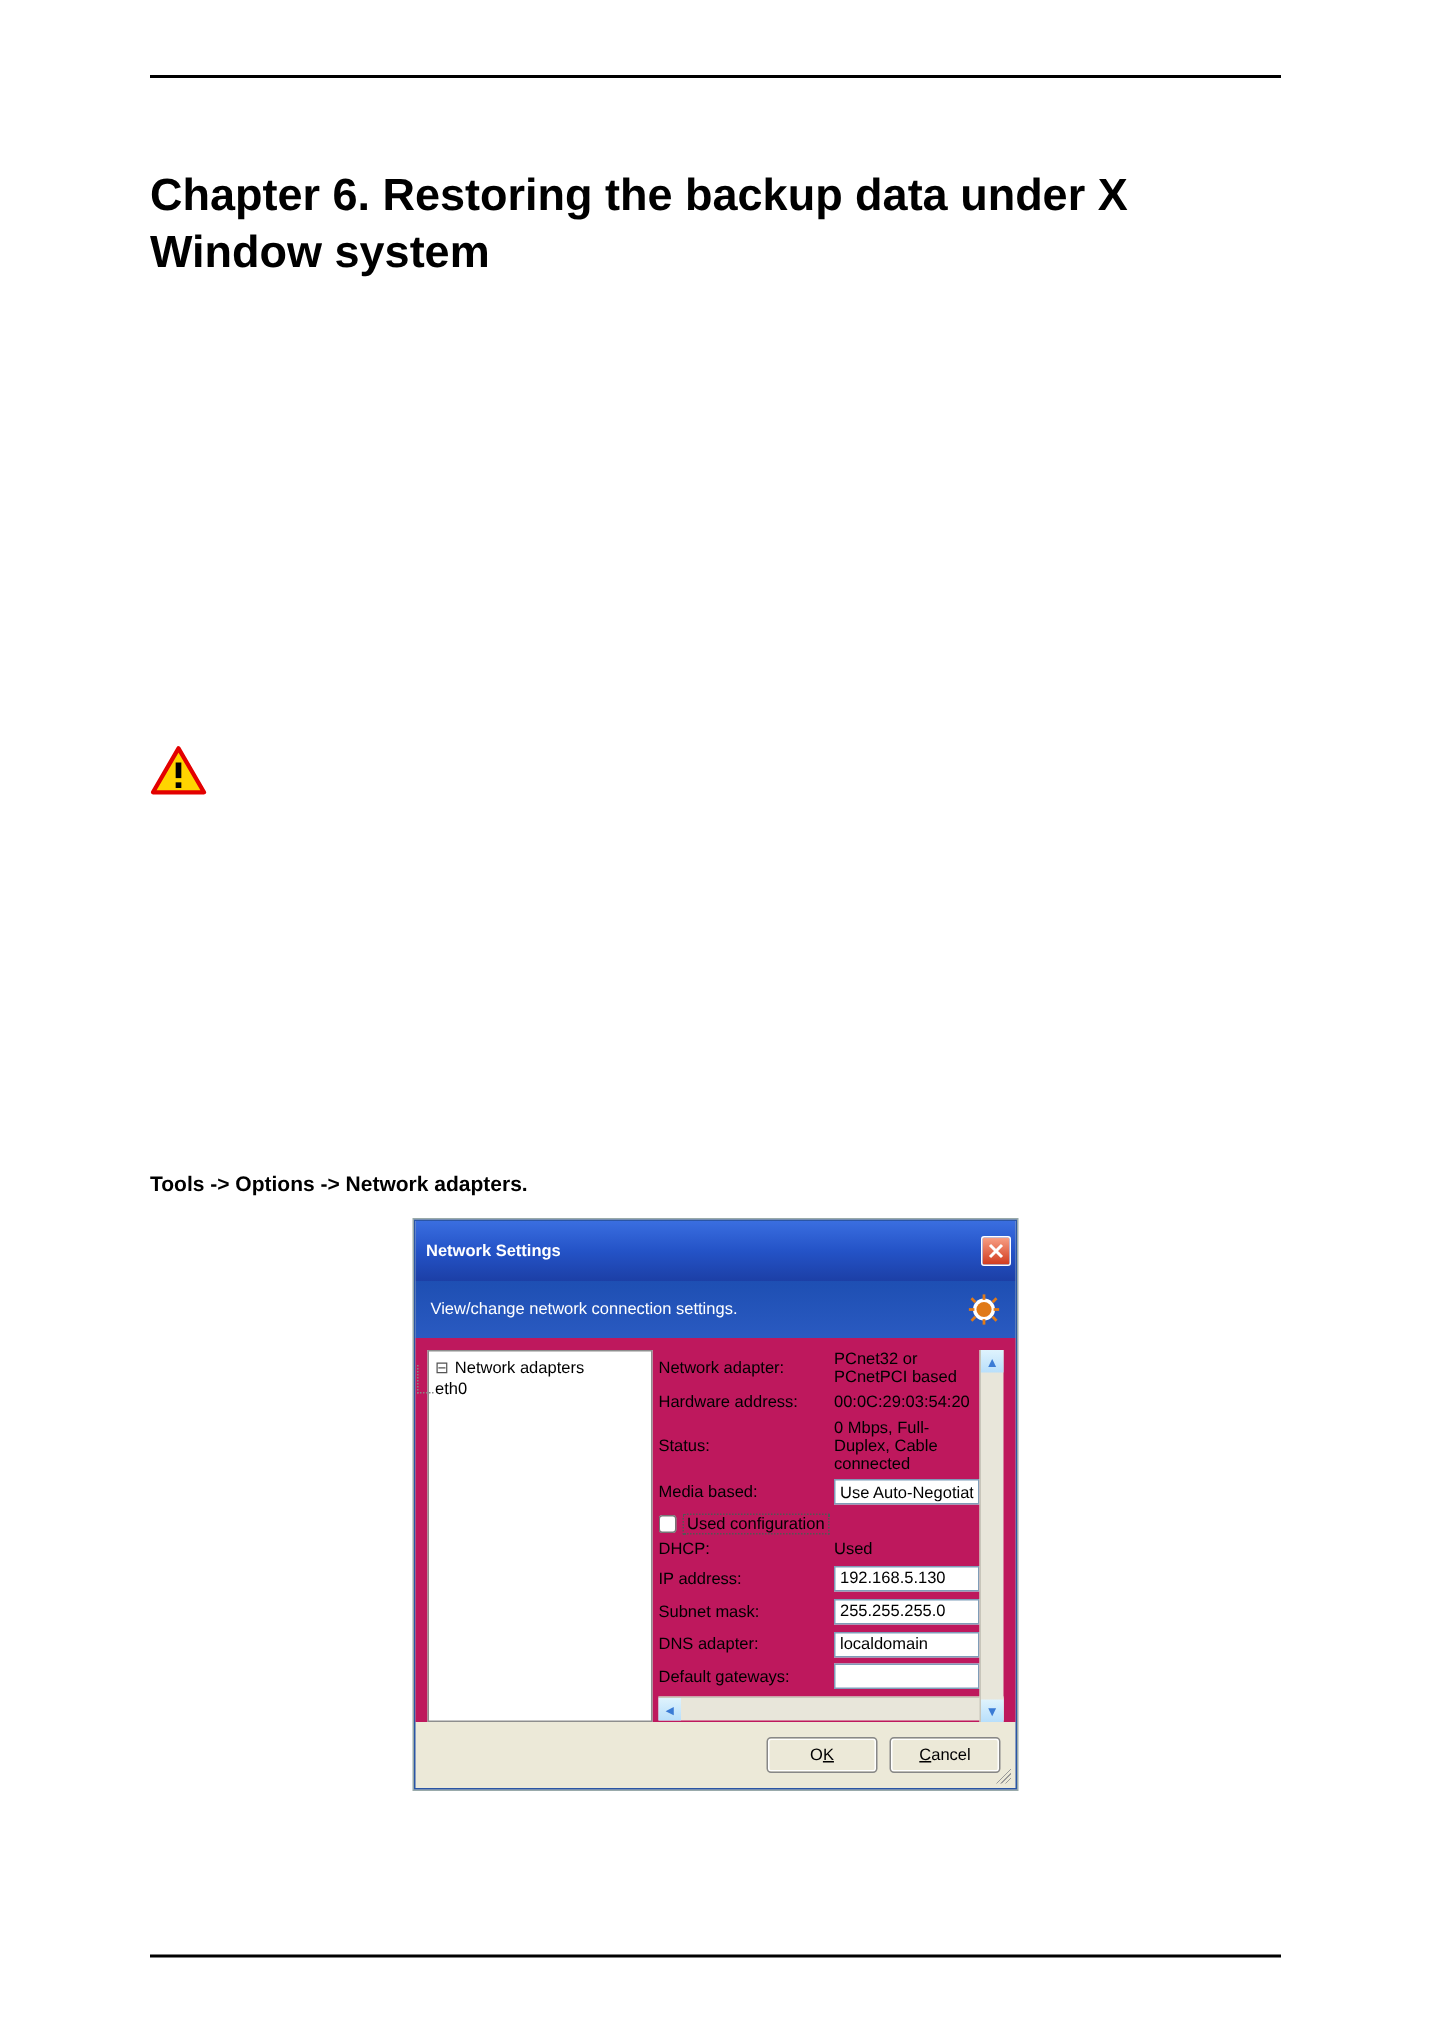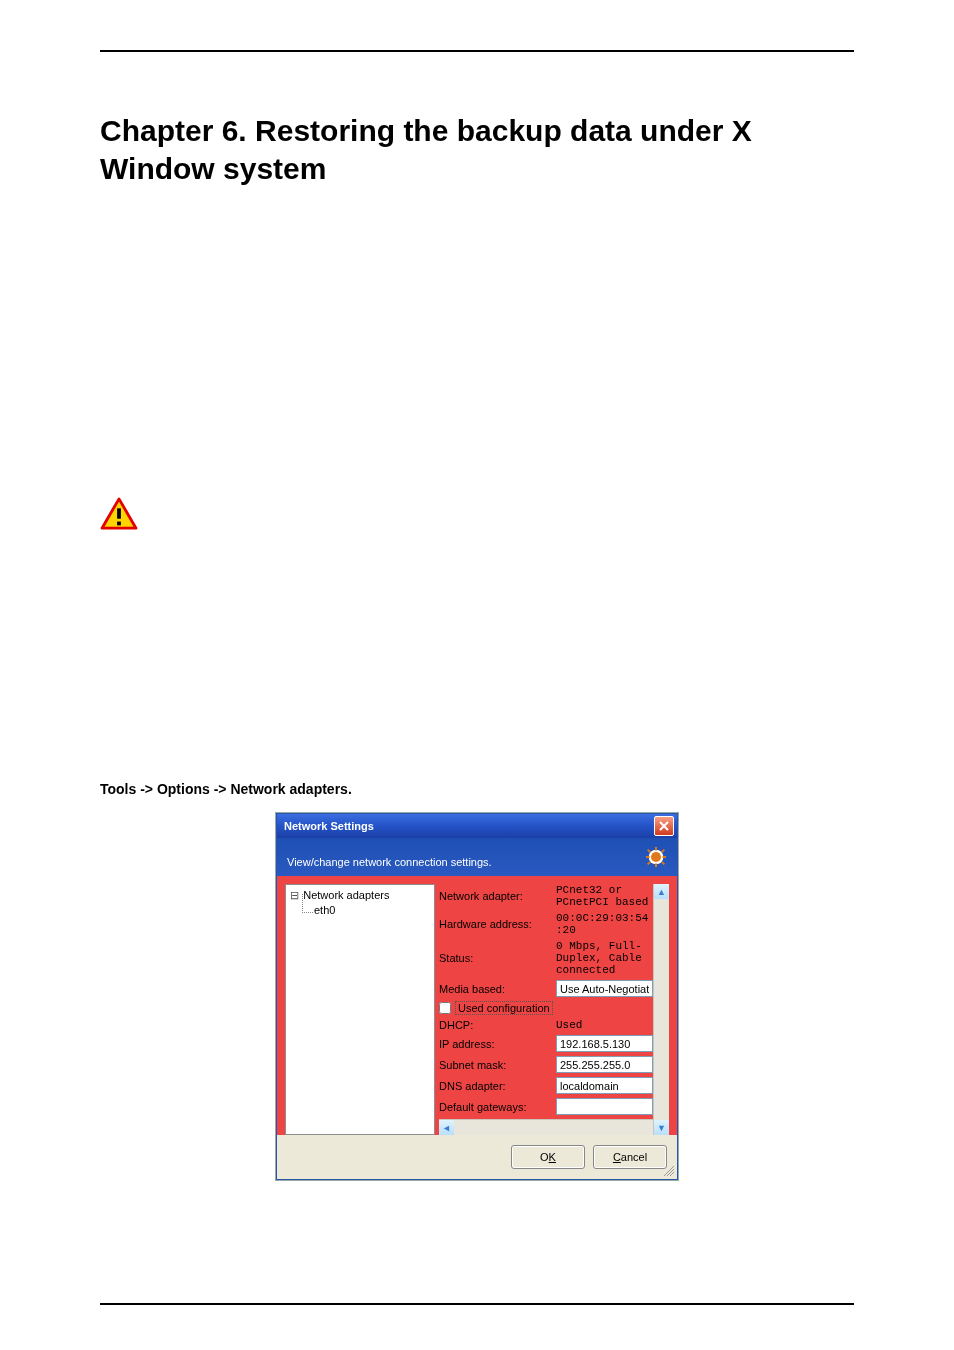--- a/index.html
+++ b/index.html
@@ -42,71 +42,70 @@
     background: #ece9d8;
     font-size: 11px;
     color: #000;
     box-shadow: 0 0 0 1px #9aa;
     position: relative;
   }
   .titlebar {
     display: flex;
     align-items: center;
     justify-content: space-between;
-    height: 24px;
+    height: 40px;
     padding: 0 3px 0 7px;
     background: linear-gradient(#3a6ee0, #2453c7 50%, #1c3fa6);
     color: #fff;
     font-weight: 700;
     font-size: 11px;
   }
   .closebtn {
     width: 18px; height: 18px;
     background: linear-gradient(#f89f84, #d13b1f);
     border: 1px solid #fff;
     border-radius: 2px;
     color: #fff;
     display: flex; align-items: center; justify-content: center;
     font-size: 12px; font-weight: 700;
   }
   .band {
     display: flex;
-    align-items: flex-end;
+    align-items: center;
     justify-content: space-between;
     padding: 8px 10px;
     background: linear-gradient(#1e4fb3, #2a5ac1);
     color: #fff;
     font-size: 11px;
   }
   .band .gear {
     width: 22px; height: 22px;
   }
 
   .body {
     display: flex;
     padding: 8px 8px 0 8px;
     gap: 4px;
-    background: #ef4444;
+    background: #be185d;
   }
   .treepane {
     width: 150px;
     min-height: 248px;
     background: #fff;
     border: 1px solid #8e8e8e;
     font-size: 11px;
     padding: 4px 0 0 4px;
     box-sizing: border-box;
   }
   .treepane .root::before {
     content: "\229F"; 
     margin-right: 4px;
     color: #555;
   }
   .treepane .child {
-    margin-left: 24px;
     margin-top: 2px;
     position: relative;
   }
   .treepane .child::before {
     content: "";
     position: absolute;
     left: -12px; top: -10px;
     width: 10px; height: 18px;
     border-left: 1px dotted #888;
     border-bottom: 1px dotted #888;
@@ -117,21 +116,21 @@
     display: grid;
     grid-template-columns: 115px 1fr;
     row-gap: 4px;
     column-gap: 2px;
     font-size: 11px;
     color: #000;
     position: relative;
     padding-right: 16px;
   }
   .props .lbl { align-self: center; }
-  .props .val { align-self: center; word-break: break-word; font-family: Liberation Mono, monospace; }
+  .props .val { align-self: center; word-break: break-word; }
   .props input.fld {
     width: 100%;
     height: 17px;
     font-size: 11px;
     border: 1px solid #7f9db9;
     padding: 0 3px;
     box-sizing: border-box;
     font-family: Tahoma, sans-serif;
     background: #fff;
   }

